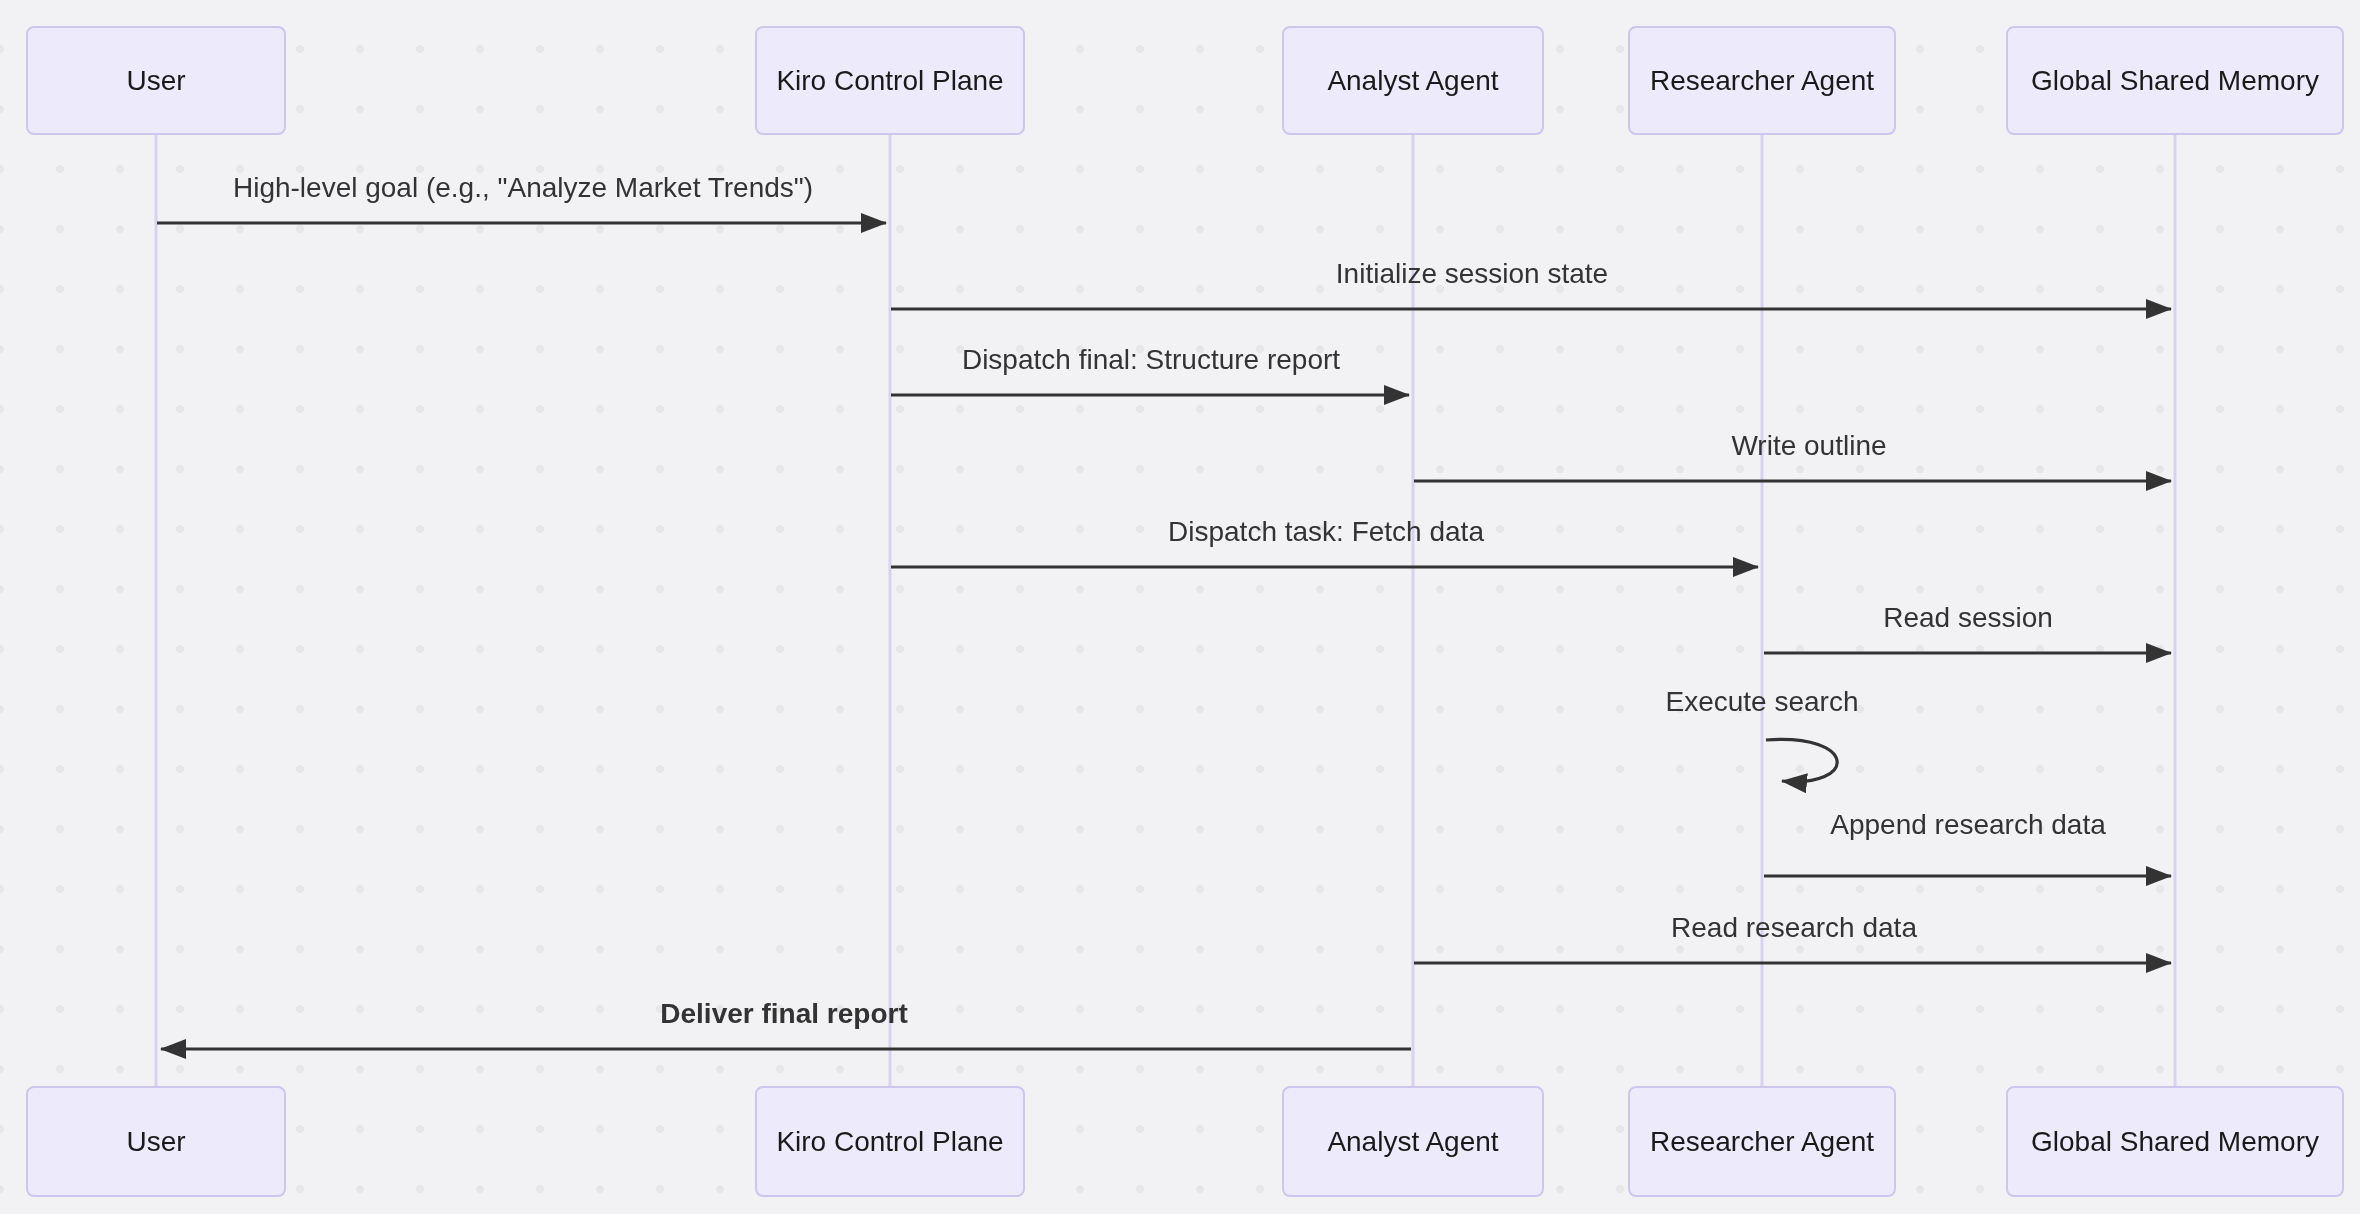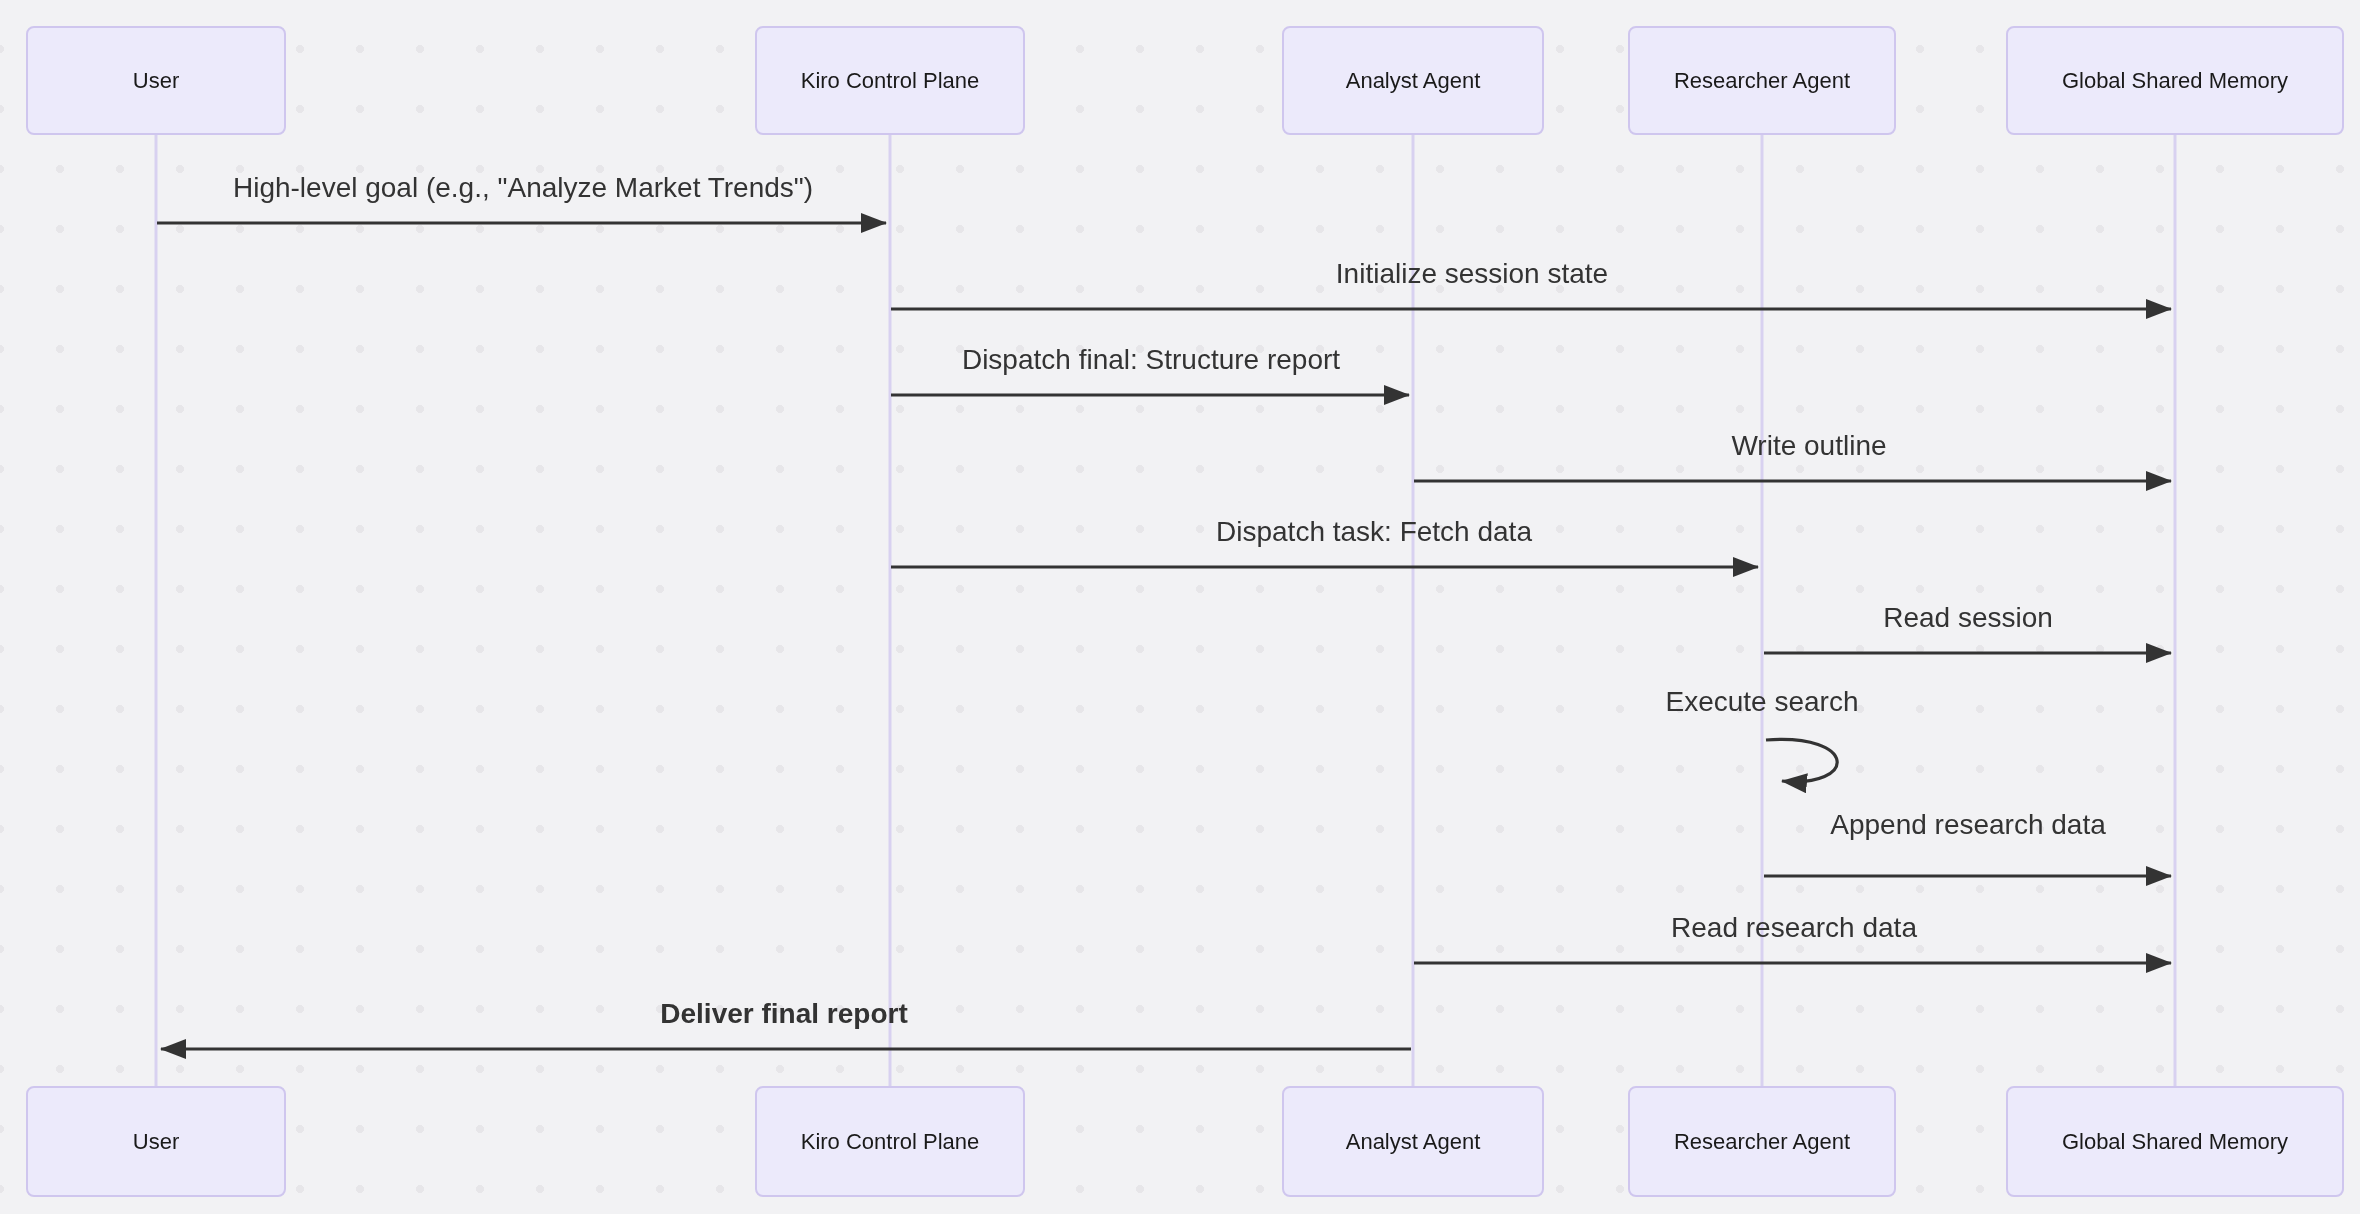--- a/index.html
+++ b/index.html
@@ -37,21 +37,21 @@
   .actor {
     position: absolute;
     height: 109px;
     background: var(--actor-fill);
     border: 2px solid var(--actor-border);
     border-radius: 8px;
     display: flex;
     align-items: center;
     justify-content: center;
     color: #1a1a1a;
-    font-size: 22px;
+    font-size: 28px;
     white-space: nowrap;
   }
   .actor.bottom { height: 111px; }
   .msg-label {
     position: absolute;
     transform: translate(-50%, -50%);
     color: var(--text);
     font-size: 28px;
     white-space: nowrap;
   }
@@ -115,20 +115,20 @@
     <span>Researcher Agent</span>
   </div>
   <div class="actor bottom" style="left:2006px; top:1086px; width:338px;">
     <span>Global Shared Memory</span>
   </div>
 
   <div class="msg-label" style="left:523px; top:188px;">High-level goal (e.g., "Analyze Market Trends")</div>
   <div class="msg-label" style="left:1472px; top:274px;">Initialize session state</div>
   <div class="msg-label" style="left:1151px; top:360px;">Dispatch final: Structure report</div>
   <div class="msg-label" style="left:1794px; top:446px;margin-left:15px;">Write outline</div>
-  <div class="msg-label" style="left:1326px; top:532px;margin-left:48px;">Dispatch task: Fetch data</div>
+  <div class="msg-label" style="left:1326px; top:532px;">Dispatch task: Fetch data</div>
   <div class="msg-label" style="left:1968px; top:618px;">Read session</div>
   <div class="msg-label" style="left:1762px; top:702px;">Execute search</div>
   <div class="msg-label" style="left:1968px; top:797px;margin-top:28px;">Append research data</div>
   <div class="msg-label" style="left:1794px; top:928px;">Read research data</div>
   <div class="msg-label" style="left:784px; top:1014px;font-weight:bold;">Deliver final report</div>
 
 </div>
 
 </body></html>

